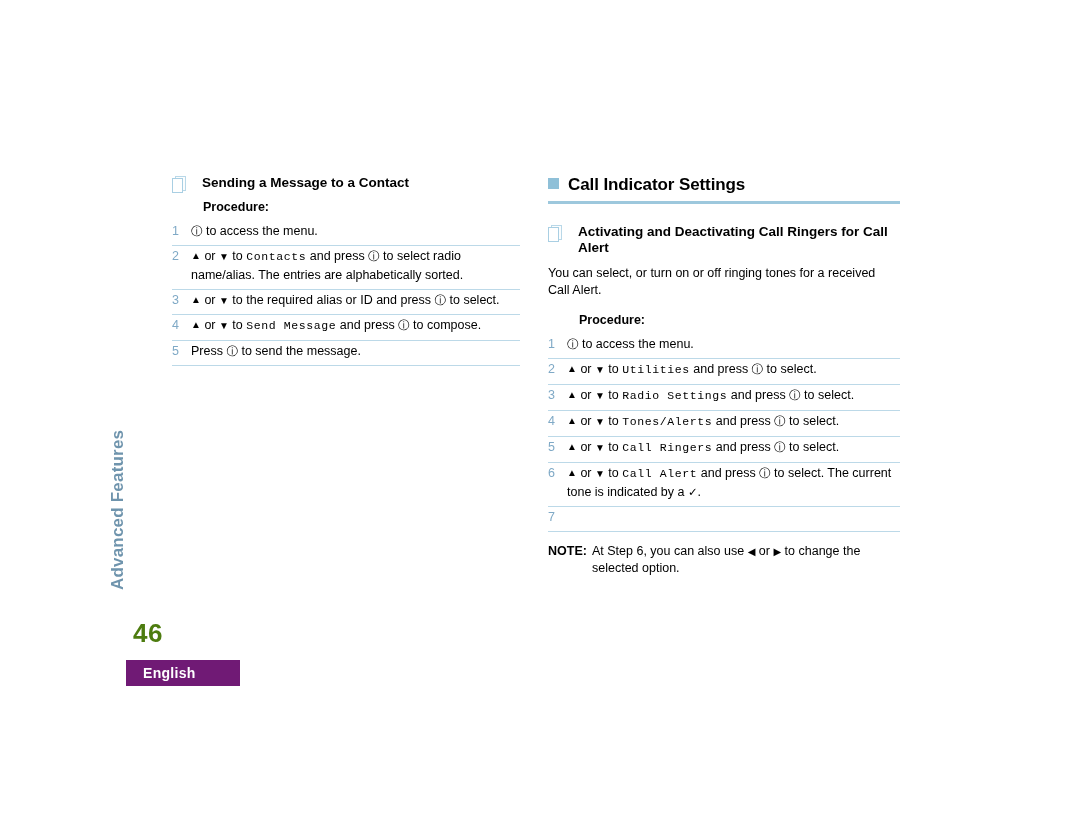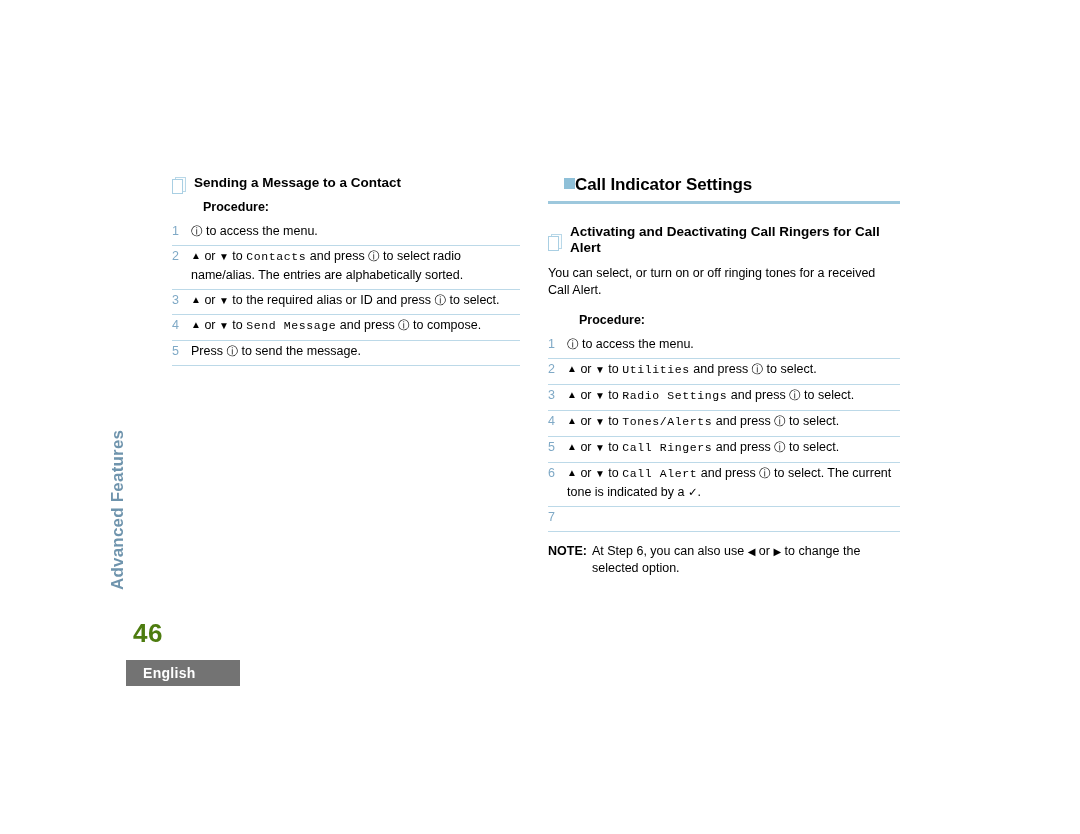--- a/index.html
+++ b/index.html
@@ -48,21 +48,21 @@
     letter-spacing: 0.5px;
   }
 
   
   #lang-badge {
     position: absolute;
     left: 126px;
     top: 660px;
     width: 114px;
     height: 26px;
-    background: #737373;
+    background: #701a75;
   }
   #lang-badge span {
     position: absolute;
     left: 17px;
     top: 5px;
     font-size: 14px;
     font-weight: bold;
     color: #ffffff;
     letter-spacing: 0.3px;
   }
@@ -72,21 +72,22 @@
     position: absolute;
     top: 175px;
   }
   #left-column  { left: 172px; width: 348px; }
   #right-column { left: 548px; width: 352px; }
 
   
   .section-header {
     display: flex;
     align-items: baseline;
-    margin: 0 0 6px 16px;
+    gap: 9px;
+    margin: 0 0 6px 0;
   }
   .sq-bullet {
     width: 11px;
     height: 11px;
     background: #8fc0d8;
     flex: 0 0 auto;
     position: relative;
     top: -1px;
   }
   .section-header .title {
@@ -98,22 +99,22 @@
   .section-rule {
     height: 3px;
     background: #9dc8dd;
     margin: 5px 0 20px 0;
     width: 352px;
   }
 
   
   .sub-header {
     display: flex;
-    align-items: center;
-    gap: 9px;
+    align-items: flex-start;
+    gap: 17px;
     margin: 0 0 9px 0;
   }
   .page-icon {
     flex: 0 0 auto;
     width: 13px;
     height: 15px;
     position: relative;
     top: 1px;
   }
   .page-icon .back {

